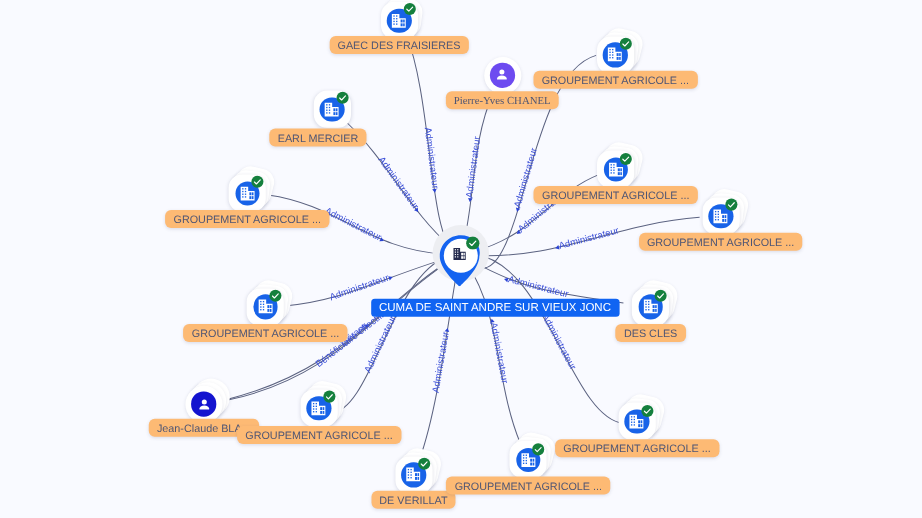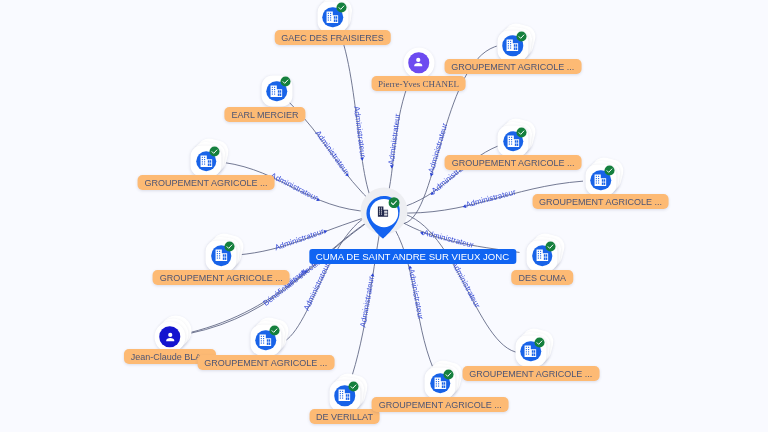--- a/index.html
+++ b/index.html
@@ -299,21 +299,21 @@
             <rect x="18.1" y="10.2" width="2.2" height="4.1" fill="#1863e8"></rect>
             <rect x="14.5" y="15.6" width="2.9" height="4.1" fill="#1863e8"></rect>
             <rect x="18.1" y="15.6" width="2.2" height="4.1" fill="#1863e8"></rect>
           </svg>
         </div>
         <div class="badge"><svg width="11" height="11" viewBox="0 0 24 24">
             <circle cx="12" cy="12" r="11" fill="#15803d"></circle>
             <path d="M6.6 12.4l3.6 3.6 7-7.4" stroke="#fff" stroke-width="2.1" fill="none" stroke-linecap="round" stroke-linejoin="round"></path>
           </svg></div>
       </div>
-      <div class="nodelabel" style="left: 542.2px; top: 270px;">DES CUMA</div>
+      <div class="nodelabel" style="left: 542.2px; top: 270px;">DES CLES</div>
       <div class="node n-company" style="left: 221.3px; top: 255.8px;">
         <div class="card back" style="transform:translate(6px,-6px) rotate(14deg)"></div>
         <div class="card back" style="transform:translate(3px,-3px) rotate(7deg)"></div>
         <div class="card front"></div>
         <div class="iconcircle" style="background:#1863e8">
           <svg width="14.2" height="14.2" viewBox="0 0 24 24">
             <path fill="#fff" d="M2.2 2.3h10.6v6.0h9.0v13.4H2.2z"></path>
             <rect x="4.3" y="4.3" width="1.9" height="1.9" fill="#1863e8"></rect>
             <rect x="8.1" y="4.3" width="1.9" height="1.9" fill="#1863e8"></rect>
             <rect x="4.3" y="8.1" width="1.9" height="1.9" fill="#1863e8"></rect>

